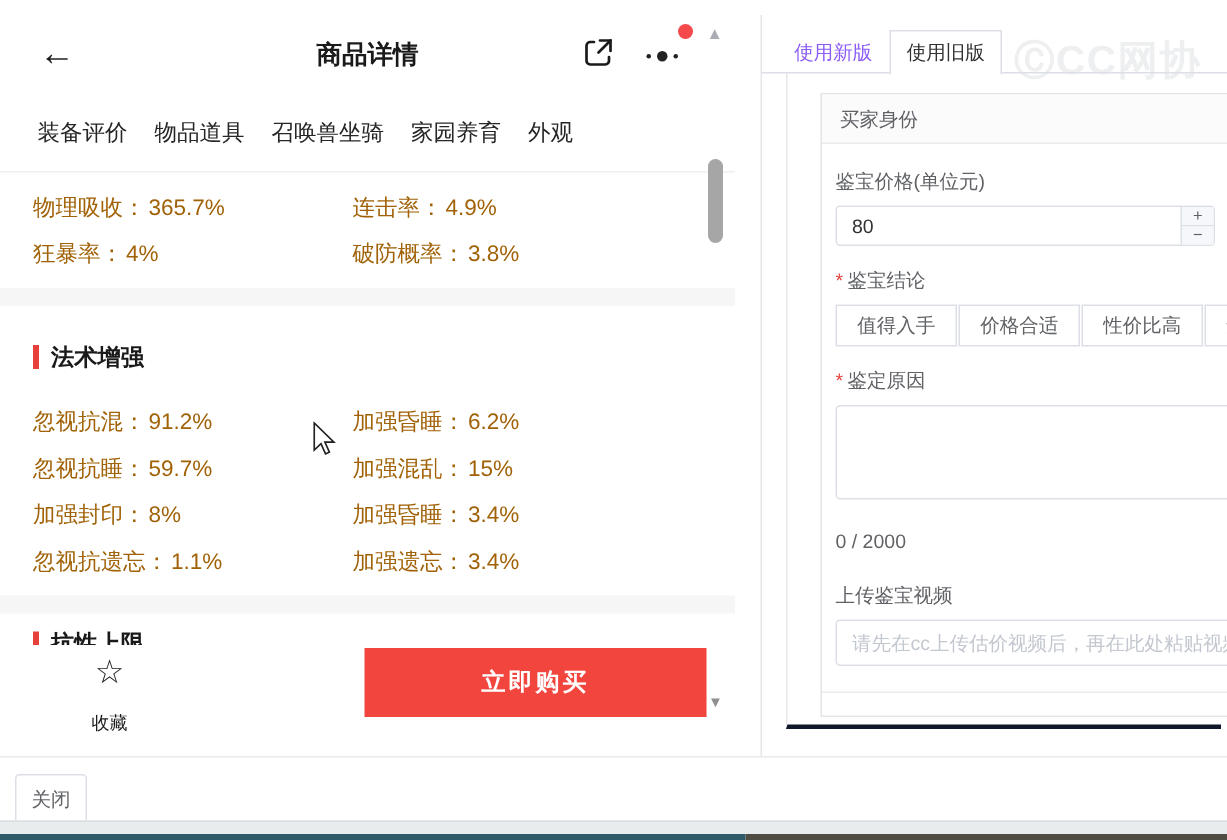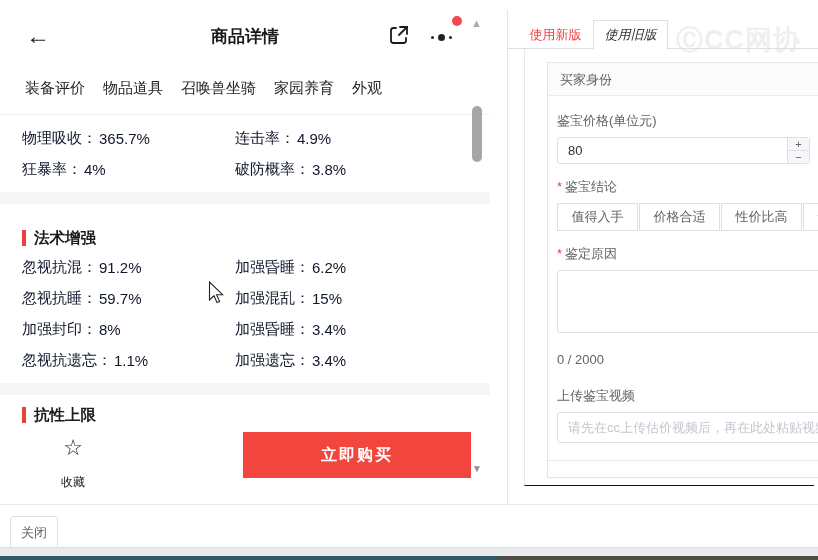--- a/index.html
+++ b/index.html
@@ -22,21 +22,21 @@
   #badge-dot{position:absolute;left:452px;top:6px;width:10px;height:10px;border-radius:50%;background:#f5494c;}
   #collapse-caret{position:absolute;left:471px;top:7px;font-size:11px;color:#a9adb3;cursor:pointer;}
 
   #lp-tabs{position:absolute;left:0;top:52px;width:474px;height:53px;display:flex;align-items:center;gap:18px;padding-left:25px;overflow:hidden;white-space:nowrap;}
   #lp-tabs-border{position:absolute;left:0;top:104px;width:490px;height:1px;background:#f0f0f0;}
   .lp-tab{font-size:15px;color:#262626;flex:0 0 auto;cursor:pointer;}
   .lp-tab.active{background:#ee3f38;color:#fff;padding:12px 10px;}
 
   #lp-content{position:absolute;left:0;top:105px;width:490px;height:315px;overflow:hidden;}
   .stat-grid{display:grid;grid-template-columns:213px 1fr;margin-left:22px;}
-  .stat{height:31px;display:flex;align-items:center;font-size:15px;color:#0f172a;}
+  .stat{height:31px;display:flex;align-items:center;font-size:15px;color:#a16207;}
   .stat .lab::after{content:"：";}
   .stat .val{margin-left:2px;}
   .section-band{height:12px;background:#f6f6f6;width:490px;}
   .section-head{display:flex;align-items:center;margin-left:22px;height:18px;}
   .section-head .bar{width:4px;height:16px;background:#e8413c;margin-right:8px;}
   .section-head .txt{font-size:15.5px;font-weight:bold;color:#1a1a1a;}
 
   #scroll-thumb{position:absolute;left:472px;top:96px;width:10px;height:56px;border-radius:5px;background:#a6a6a6;cursor:pointer;}
 
   #lp-footer{position:absolute;left:0;top:420px;width:490px;height:74px;background:#fff;}
@@ -44,24 +44,24 @@
   #fav-star{font-size:22px;color:#1a1a1a;line-height:24px;}
   #fav-label{font-size:12px;color:#1a1a1a;margin-top:14px;}
   #buy-button{position:absolute;left:243px;top:2px;width:228px;height:46px;background:#f2453d;color:#fff;
     font-size:16px;font-weight:bold;letter-spacing:2px;display:flex;align-items:center;justify-content:center;border:none;cursor:pointer;}
   #buy-caret{position:absolute;left:472px;top:33px;font-size:10px;color:#8f9092;cursor:pointer;}
 
   
   #right-panel{position:absolute;left:508px;top:10px;width:310px;height:494px;background:#fff;}
   #watermark{position:absolute;left:168px;top:12px;font-size:27px;font-weight:bold;color:rgba(120,130,140,0.13);white-space:nowrap;letter-spacing:1px;}
   #rp-tabs{position:absolute;left:10px;top:10px;display:flex;z-index:2;}
-  .rp-tab{width:75px;height:29px;font-size:13px;color:#ef4444;display:flex;align-items:center;justify-content:center;cursor:pointer;border:1px solid transparent;background:transparent;}
-  .rp-tab.active{background:#fff;border:1px solid #dcdfe6;border-bottom:1px solid #fff;color:#303133;margin-bottom:-1px;height:30px;font-style:italic;}
+  .rp-tab{width:75px;height:29px;font-size:13px;color:#8b5cf6;display:flex;align-items:center;justify-content:center;cursor:pointer;border:1px solid transparent;background:transparent;}
+  .rp-tab.active{background:#fff;border:1px solid #dcdfe6;border-bottom:1px solid #fff;color:#303133;margin-bottom:-1px;height:30px;}
   #rp-tabbar-line{position:absolute;left:0;top:38px;width:310px;height:1px;background:#dcdfe6;z-index:1;}
-  #rp-container{position:absolute;left:16px;top:38px;width:290px;height:438px;border-left:1px solid #e8e8e8;border-bottom:1px solid #0f172a;}
+  #rp-container{position:absolute;left:16px;top:38px;width:290px;height:438px;border-left:1px solid #e8e8e8;border-bottom:3px solid #0f172a;}
   #rp-box{position:absolute;left:22px;top:14px;width:420px;height:416px;border:1px solid #e3e4e6;background:#fff;}
   #rp-box-header{height:33px;line-height:33px;padding-left:12px;font-size:13px;color:#606266;background:#fbfbfc;border-bottom:1px solid #ebebee;}
   #rp-body{padding:10px 0 0 9px;}
   .rp-label{font-size:13px;color:#606266;margin-top:6px;}
   .req::before{content:"*";color:#e8413c;margin-right:3px;}
   #price-widget{position:relative;margin-top:7px;width:253px;height:27px;border:1px solid #dcdfe6;border-radius:3px;background:#fff;}
   #price-input{position:absolute;left:0;top:0;width:225px;height:25px;border:none;outline:none;font-size:13px;color:#303133;padding-left:10px;font-family:inherit;background:transparent;}
   #price-spinner{position:absolute;right:0;top:0;width:22px;height:25px;border-left:1px solid #dcdfe6;display:flex;flex-direction:column;}
   .spin-btn{flex:1;display:flex;align-items:center;justify-content:center;font-size:11px;color:#606266;background:#f5f7fa;cursor:pointer;}
   .spin-btn.up{border-bottom:1px solid #dcdfe6;}
@@ -143,21 +143,21 @@
           </div>
       </div>
 
       <div class="section-band" style="margin-top:7px;"></div>
 
       <div class="section-head" style="margin-top:25px;">
         <span class="bar"></span>
         <span class="txt">法术增强</span>
       </div>
 
-      <div class="stat-grid" style="margin-top:5px;">
+      <div class="stat-grid" style="margin-top:19px;">
         <div class="stat">
             <span class="lab">忽视抗混</span>
             <span class="val">91.2%</span>
           </div>
         <div class="stat">
             <span class="lab">加强昏睡</span>
             <span class="val">6.2%</span>
           </div>
         <div class="stat">
             <span class="lab">忽视抗睡</span>

